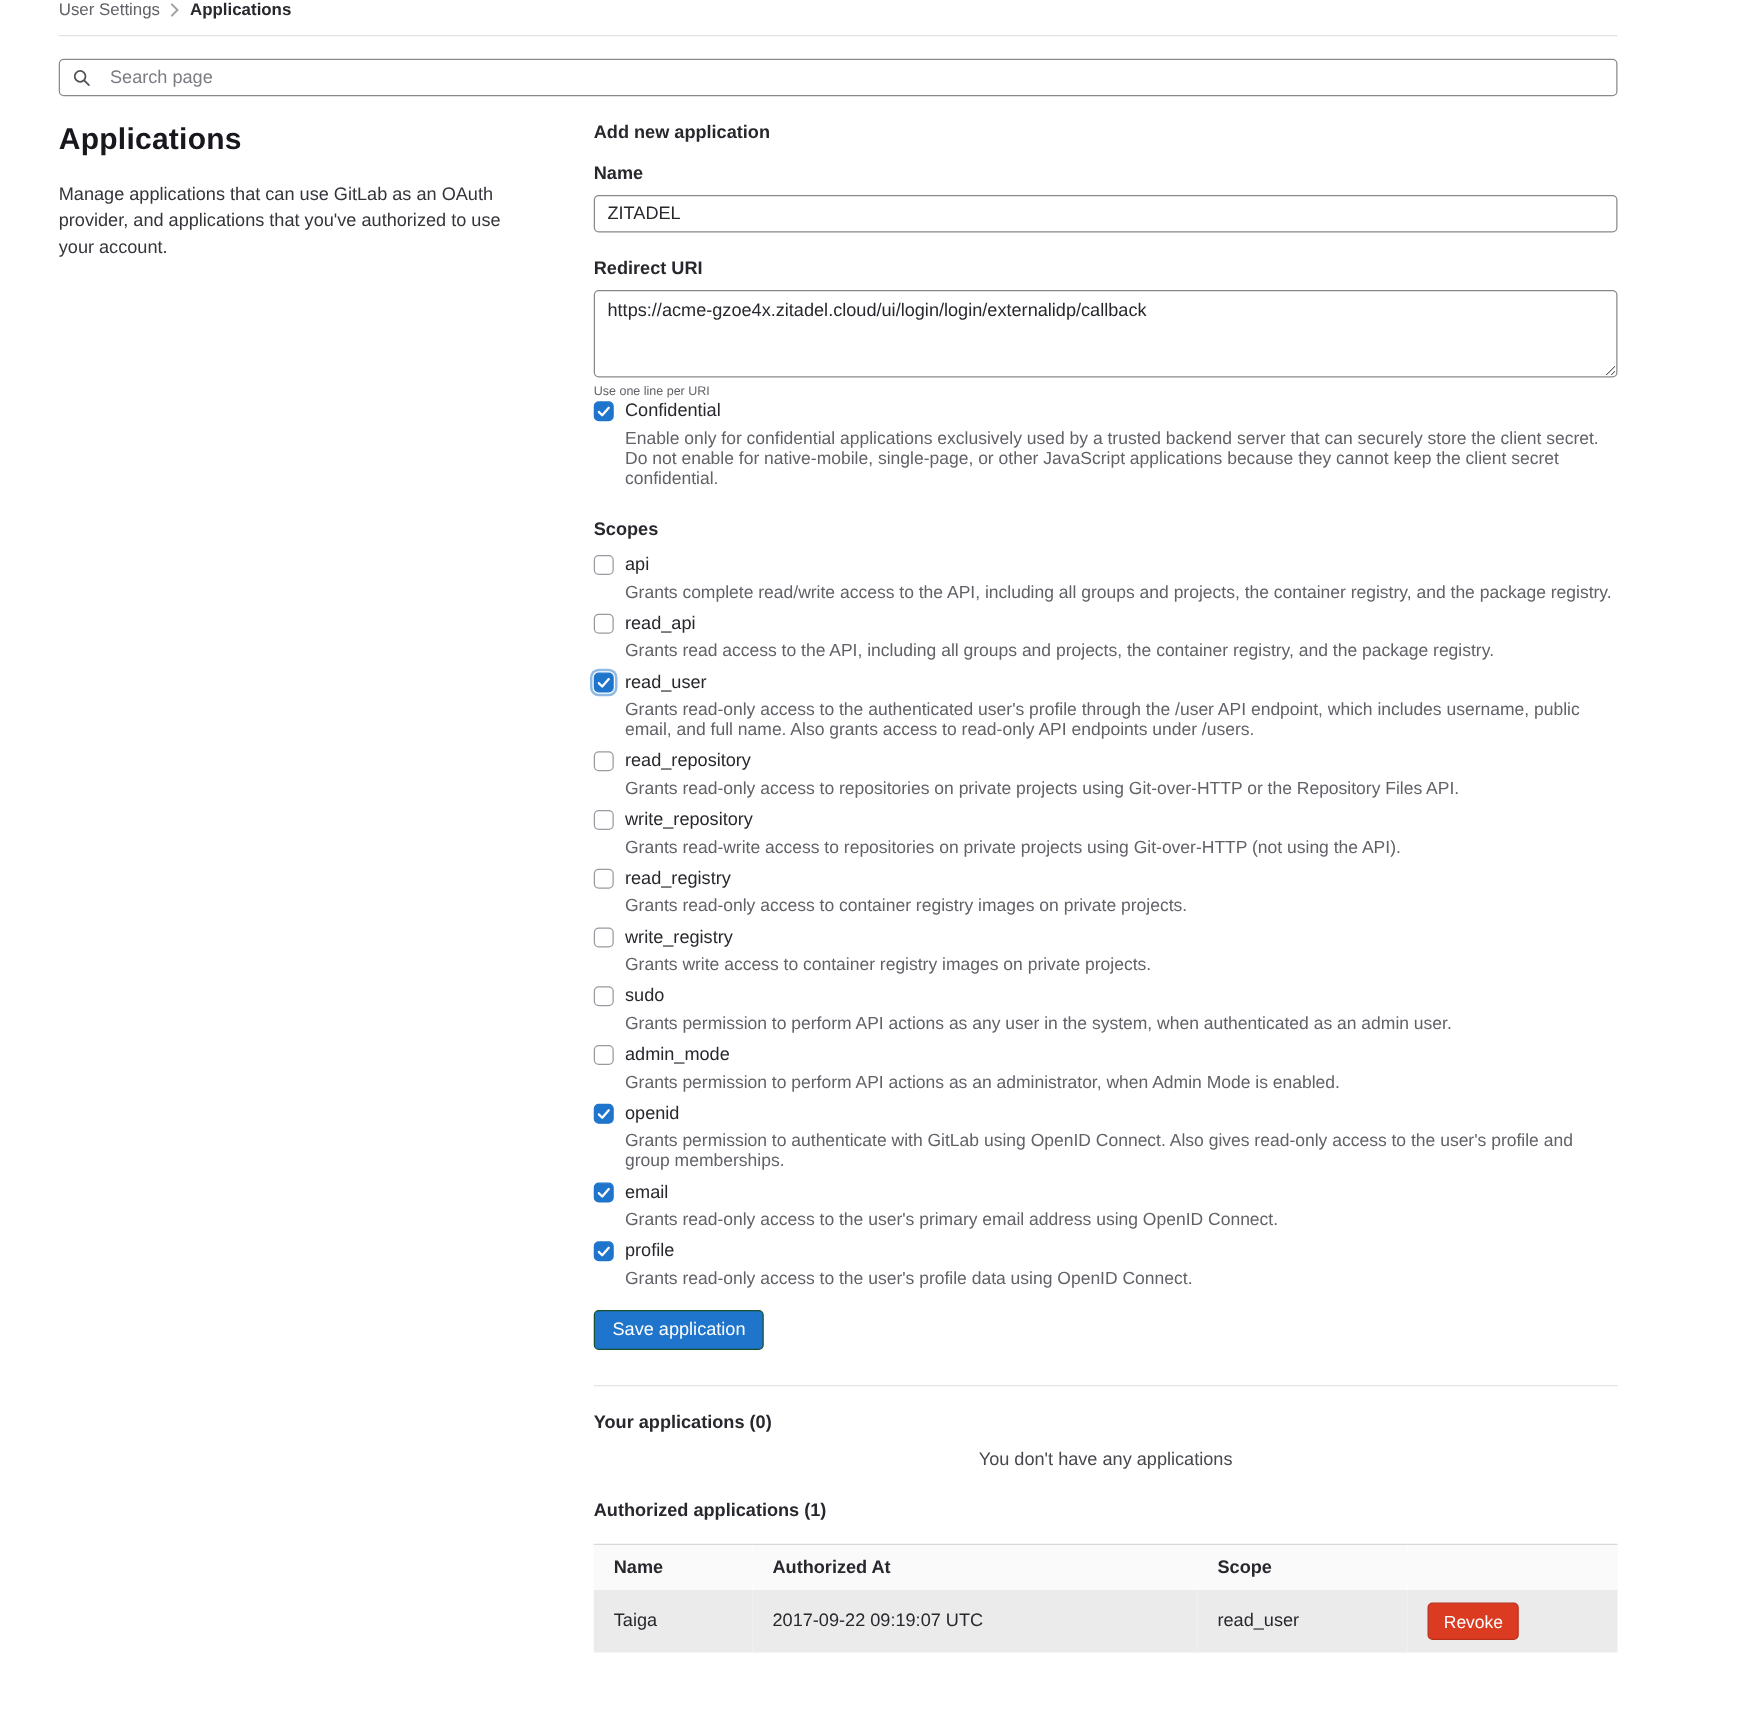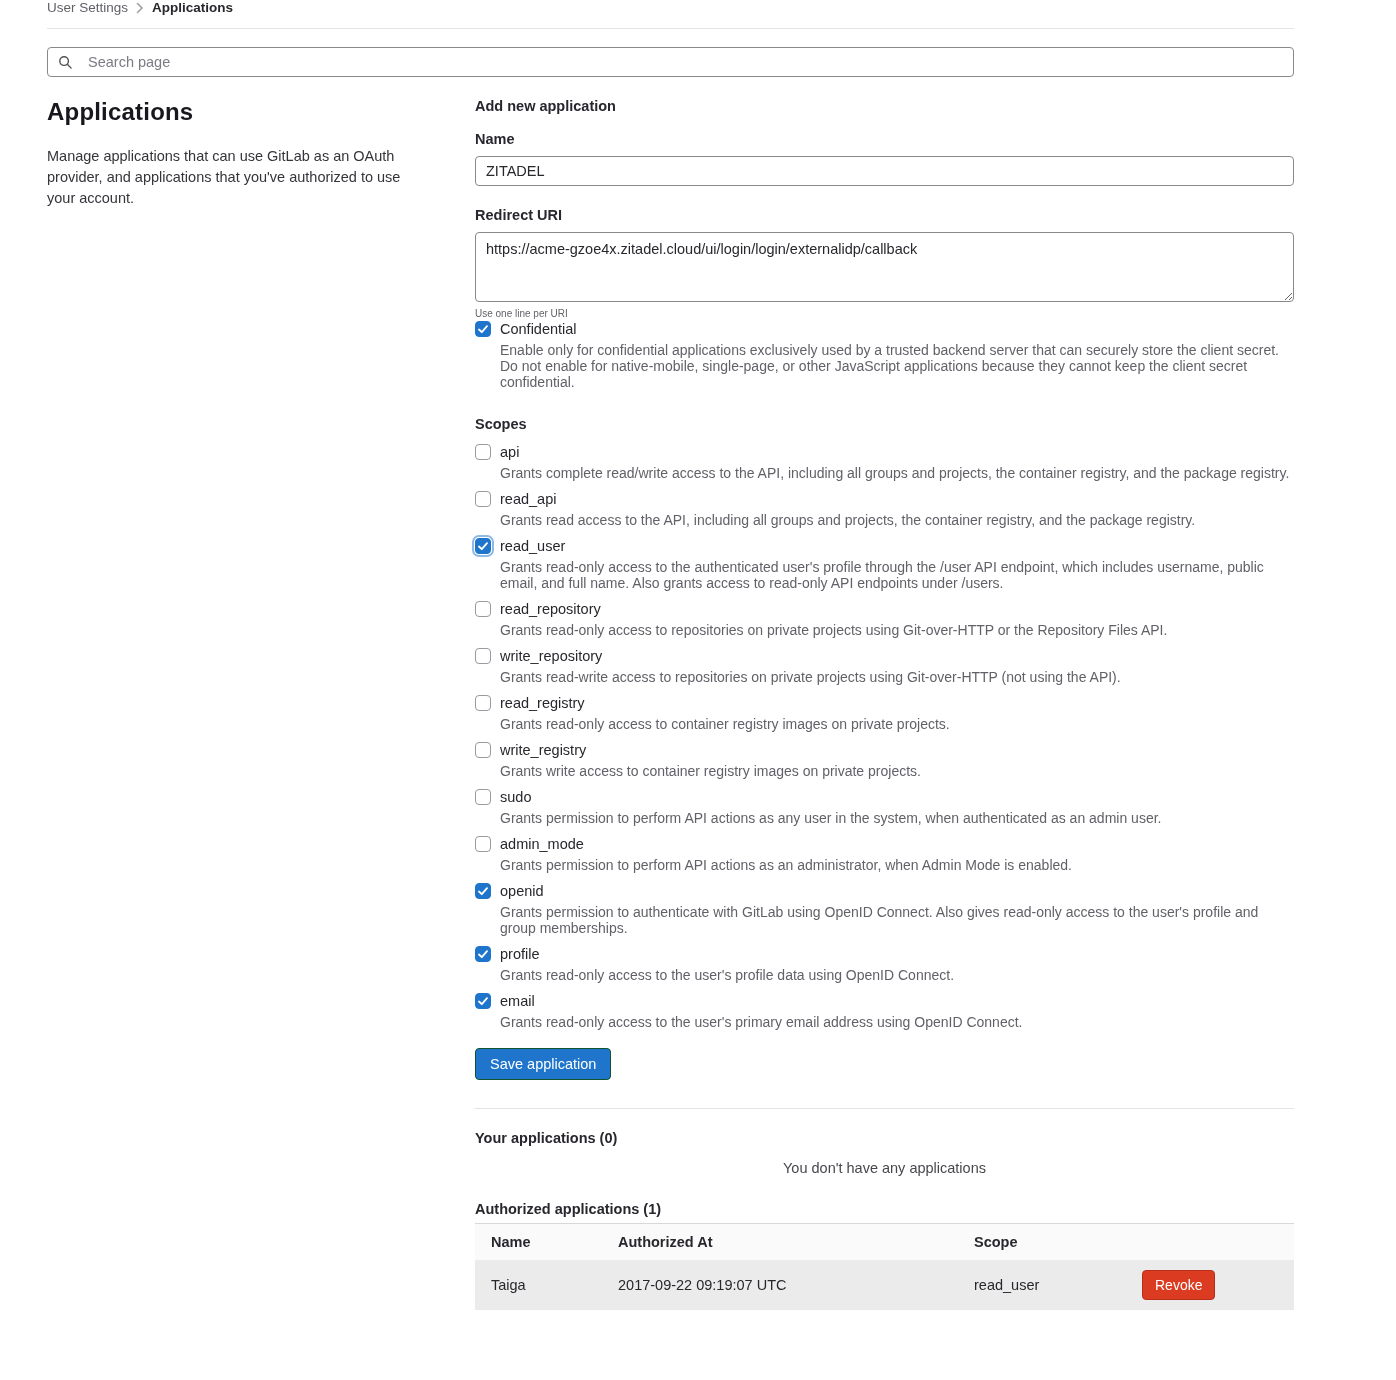--- a/index.html
+++ b/index.html
@@ -130,21 +130,21 @@
     font-size: 14.5px;
     font-family: inherit;
     padding: 7px 14px;
     cursor: pointer;
   }
 
   .section-divider { border: none; border-top: 1px solid var(--divider); margin: 28px 0 21px 0; }
 
   .your-apps-title { margin-bottom: 14px; }
   .empty-msg { text-align: center; color: #48474d; font-size: 14.5px; margin-bottom: 25px; }
-  .auth-title { margin-bottom: 6px; }
+  .auth-title { margin-bottom: 18px; }
 
   
   .auth-table { width: 100%; border-collapse: collapse; border-top: 1px solid #d8d8db; }
   .auth-table th {
     background: #fafafa;
     text-align: left;
     font-weight: 700;
     font-size: 14.5px;
     padding: 10px 16px;
   }
@@ -327,34 +327,34 @@
     </div>
   </div>
 
   <div class="checkbox-row">
     <span class="checkbox checked">
       <svg width="10" height="9" viewBox="0 0 10 9">
               <path d="M1 4.5 L3.8 7.2 L9 1.2" fill="none" stroke="#fff" stroke-width="1.8" stroke-linecap="round" stroke-linejoin="round"></path>
             </svg>
     </span>
     <div>
-      <span class="cb-label">profile</span>
-      <div class="cb-desc">Grants read-only access to the user's profile data using OpenID Connect.</div>
+      <span class="cb-label">email</span>
+      <div class="cb-desc">Grants read-only access to the user's primary email address using OpenID Connect.</div>
     </div>
   </div>
 
   <div class="checkbox-row">
     <span class="checkbox checked">
       <svg width="10" height="9" viewBox="0 0 10 9">
               <path d="M1 4.5 L3.8 7.2 L9 1.2" fill="none" stroke="#fff" stroke-width="1.8" stroke-linecap="round" stroke-linejoin="round"></path>
             </svg>
     </span>
     <div>
-      <span class="cb-label">email</span>
-      <div class="cb-desc">Grants read-only access to the user's primary email address using OpenID Connect.</div>
+      <span class="cb-label">profile</span>
+      <div class="cb-desc">Grants read-only access to the user's profile data using OpenID Connect.</div>
     </div>
   </div>
 </div>
 
     <button class="save-btn">Save application</button>
 
     <hr class="section-divider">
 
     <h2 class="section-title your-apps-title">Your applications (0)</h2>
     <div class="empty-msg">You don't have any applications</div>

